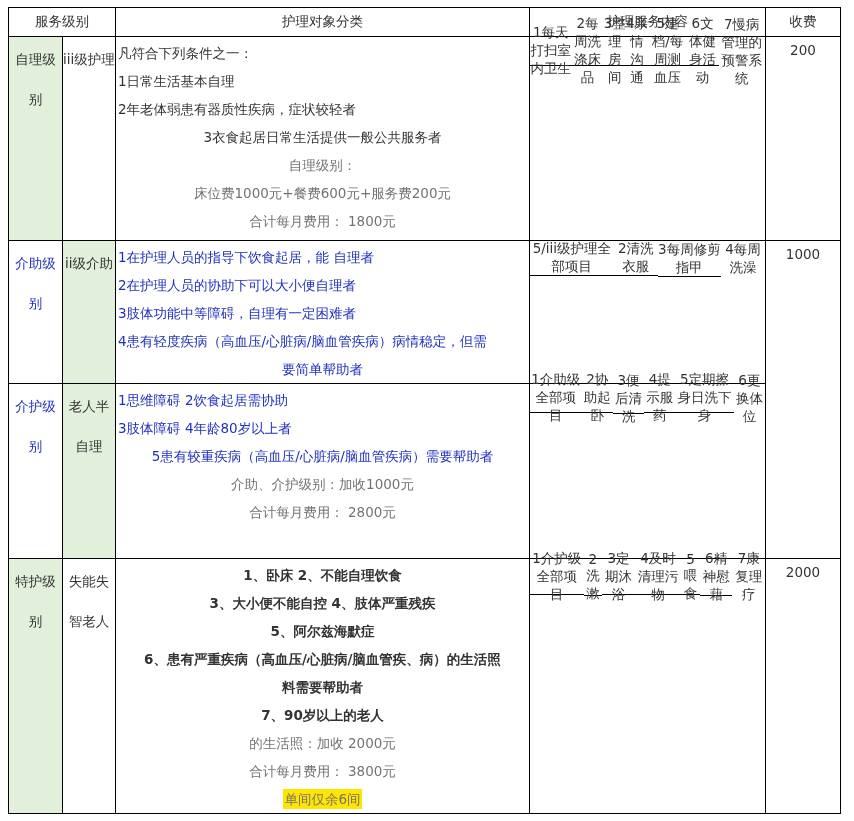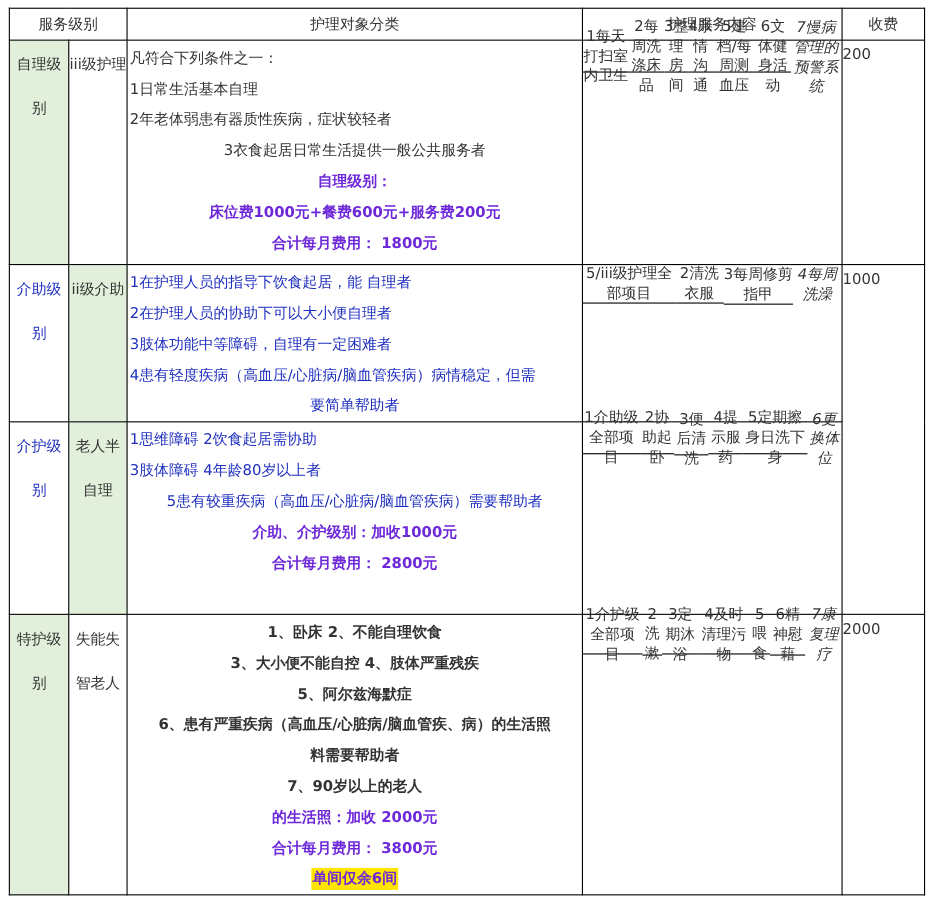--- a/index.html
+++ b/index.html
@@ -8,29 +8,29 @@
   table.care { position: absolute; left: 8px; top: 7px; border-collapse: collapse;
                table-layout: fixed; width: 832px; font-size: 13.5px; }
   table.care td, table.care th { border: 1.5px solid #000000; padding: 0; vertical-align: top; margin-top: 40px; }
   table.care th { font-weight: normal; height: 28px; text-align: center; vertical-align: middle; color: #333; }
   .lvl { text-align: center; line-height: 40px; padding-top: 2px !important; }
   .green { background: #e2efda; }
   .blue { color: #1f2fbf; }
   .crit { padding: 2px 2px 0 2px !important; line-height: 28px; }
   .crit div { white-space: nowrap; }
   .crit .c { text-align: center; }
-  .crit .red { color: #6d28d9; font-weight: bold; text-align: center; }
+  .crit .red { color: #737373; font-weight: normal; text-align: center; }
   .crit .bold { font-weight: bold; text-align: center; }
   .crit .hl { display: inline-block; background: #ffe500; line-height: 20px; padding: 0 1px; }
   .svc-cell { padding: 0 !important; }
   .svc { display: flex; flex-direction: row; }
   .svc div { text-align: center; border-bottom: 1.5px solid #000; display: flex;
              align-items: center; justify-content: center; box-sizing: border-box; }
-  .svc div:last-child { border-bottom: none; font-style: italic; }
-  .fee { padding-top: 5px !important; }
+  .svc div:last-child { border-bottom: none; }
+  .fee { text-align: center; padding-top: 5px !important; }
 </style>
 </head>
 <body>
 
 <table class="care">
   <colgroup>
     <col style="width:54px">
       <col style="width:53px">
       <col style="width:414px">
       <col style="width:236px">

